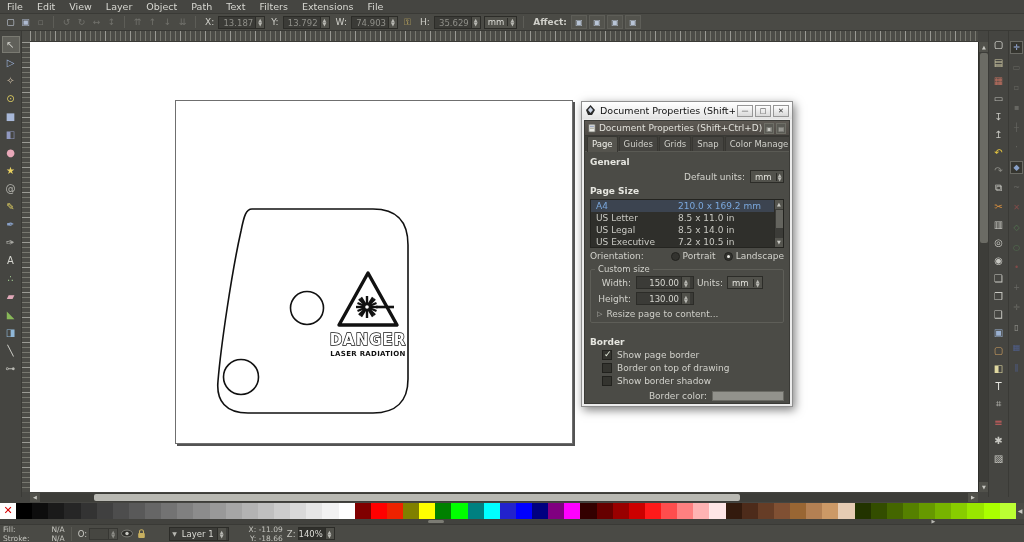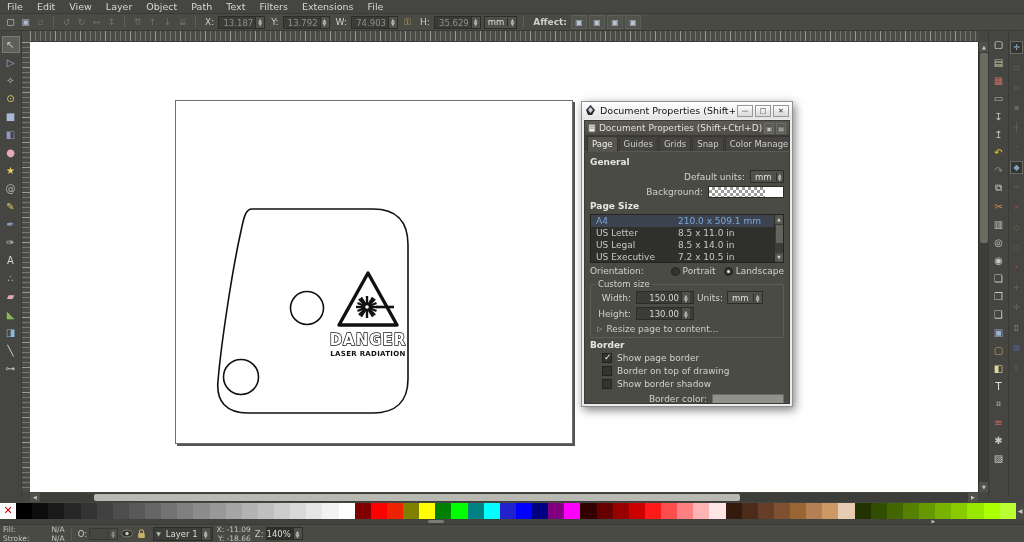--- a/index.html
+++ b/index.html
@@ -83,21 +83,21 @@
   #psize-list { position:relative; height:49px; background:#2f2f2b; border:1px solid #242420; margin:1px 0 3px 0; overflow:hidden; }
   .ps-row { display:flex; height:12px; line-height:12px; padding-left:5px; color:#c9c9c3; }
   .ps-row .ps-name { width:82px; }
   .ps-row.selected { background:#3c4450; }
   .ps-row.selected span { color:#7aa7dc; }
   #ps-scroll { position:absolute; right:0; top:0; width:9px; height:100%; background:#3c3c38; border-left:1px solid #2c2c28; }
   #ps-scroll .arrow { position:absolute; left:0; width:8px; height:9px; background:#55554f; color:#c8c8c2; font-size:5px; text-align:center; line-height:9px; }
   #ps-scroll .thumb { position:absolute; left:1px; top:10px; width:7px; height:18px; background:#64645e; }
   .radio { width:9px; height:9px; border-radius:50%; background:#33332f; border:1px solid #22221e; margin:0 3px 0 8px; position:relative; }
   .radio.checked::after { content:""; position:absolute; left:2px; top:2px; width:3px; height:3px; border-radius:50%; background:#ecece6; }
-  fieldset#custom-size { border:1px solid #5e5e58; border-radius:2px; margin:3px 0 2px 0; padding:2px 4px 3px 4px; }
+  fieldset#custom-size { border:1px solid #5e5e58; border-radius:2px; margin:3px 0 14px 0; padding:2px 4px 3px 4px; }
   fieldset#custom-size legend { font-size:8.5px; color:#d2d2cc; padding:0 3px; }
   .cs-grid { display:grid; grid-template-columns:40px 62px 30px 44px; align-items:center; row-gap:3px; }
   .cs-label { text-align:right; padding-right:4px; color:#d2d2cc; }
   .expander { display:flex; align-items:center; margin-top:4px; color:#cfcfc9; }
   .expander .tri { font-size:7px; margin:0 4px 0 2px; color:#b8b8b2; }
   .cb-row { display:flex; align-items:center; margin:3px 0 3px 12px; }
   .checkbox { width:10px; height:10px; background:#34342f; border:1px solid #21211d; margin-right:5px; position:relative; }
   .checkbox.checked::after { content:"✓"; position:absolute; left:1px; top:-2px; font-size:9px; color:#e8f0e0; }
   .bordercolor-swatch { width:72px; height:10px; background:#92928c; border:1px solid #6a6a64; }
 
@@ -112,21 +112,21 @@
 
   
   #statusbar { position:absolute; left:0; top:524px; width:1024px; height:18px; background:#4a4a45; display:flex; align-items:center; border-top:1px solid #3a3a36; }
   .fs-block { display:flex; flex-direction:column; justify-content:center; font-size:7.5px; line-height:9px; color:#c4c4be; }
   .fs-labels { margin-left:3px; }
   .fs-values { margin-left:22px; }
   .sb-sep { width:1px; height:14px; background:#5a5a54; margin:0 6px; }
   .sb-label { font-size:8.5px; color:#c8c8c2; margin-right:2px; }
   .op-field { display:flex; height:12px; border:1px solid #2c2c28; background:#44443f; opacity:.6; }
   .op-field .val { width:18px; }
-  .layer-combo { display:flex; align-items:center; height:14px; background:#3c3c38; border:1px solid #2c2c28; margin:0 4px; padding:0 2px; }
+  .layer-combo { display:flex; align-items:center; height:14px; background:#3c3c38; border:1px solid #2c2c28; margin:0 20px; padding:0 2px; }
   .layer-combo .lc-tri { font-size:6px; margin-right:2px; color:#b8b8b2; }
   .layer-combo .cval { font-size:8.5px; color:#dcdcd6; padding:0 3px; }
   #status-msg { font-size:9px; color:#d8d8d2; margin-left:8px; flex:1; white-space:nowrap; overflow:hidden; }
   .coord-block { display:flex; flex-direction:column; font-size:7.5px; line-height:9px; color:#c4c4be; text-align:right; margin-right:4px; }
   .zoom-field { display:flex; height:13px; border:1px solid #2c2c28; background:#2f2f2b; margin-right:6px; }
   .zoom-field .val { width:26px; font-size:8.5px; color:#dcdcd6; text-align:left; padding:1px 2px 0 0; }
 
   .eye-lock { display:flex; align-items:center; gap:4px; margin:0 3px; }
 </style>
 </head>
@@ -361,32 +361,28 @@
       <div class="dlg-row" style="justify-content:flex-end">
         <span class="dlg-label">Default units:</span>
         <span class="mini-combo" style="margin-left:5px;width:34px">
             <span class="cval">mm</span>
             <span class="spin">
               <i>▲</i>
               <i>▼</i>
             </span>
           </span>
       </div>
-      <div class="dlg-row" style="justify-content:flex-end">
-        <span class="dlg-label">Background:</span>
-        <span class="bg-swatch" style="margin-left:5px"></span>
-      </div>
       <div class="sect-hdr">Page Size</div>
       <div id="psize-list">
         <span>
           
         
             <div class="ps-row selected">
               <span class="ps-name">A4</span>
-              <span>210.0 x 509.1 mm</span>
+              <span>210.0 x 169.2 mm</span>
             </div>
           
             <div class="ps-row">
               <span class="ps-name">US Letter</span>
               <span>8.5 x 11.0 in</span>
             </div>
           
             <div class="ps-row">
               <span class="ps-name">US Legal</span>
               <span>8.5 x 14.0 in</span>

